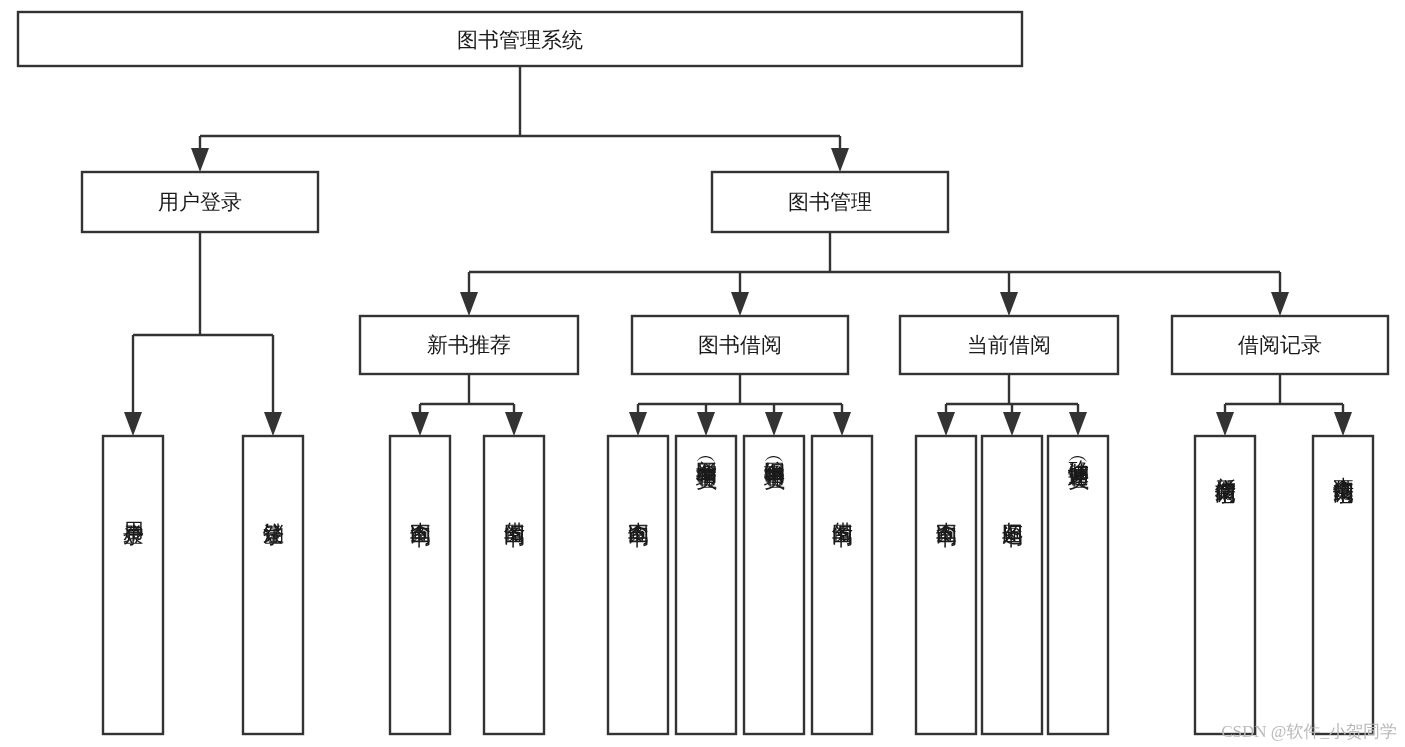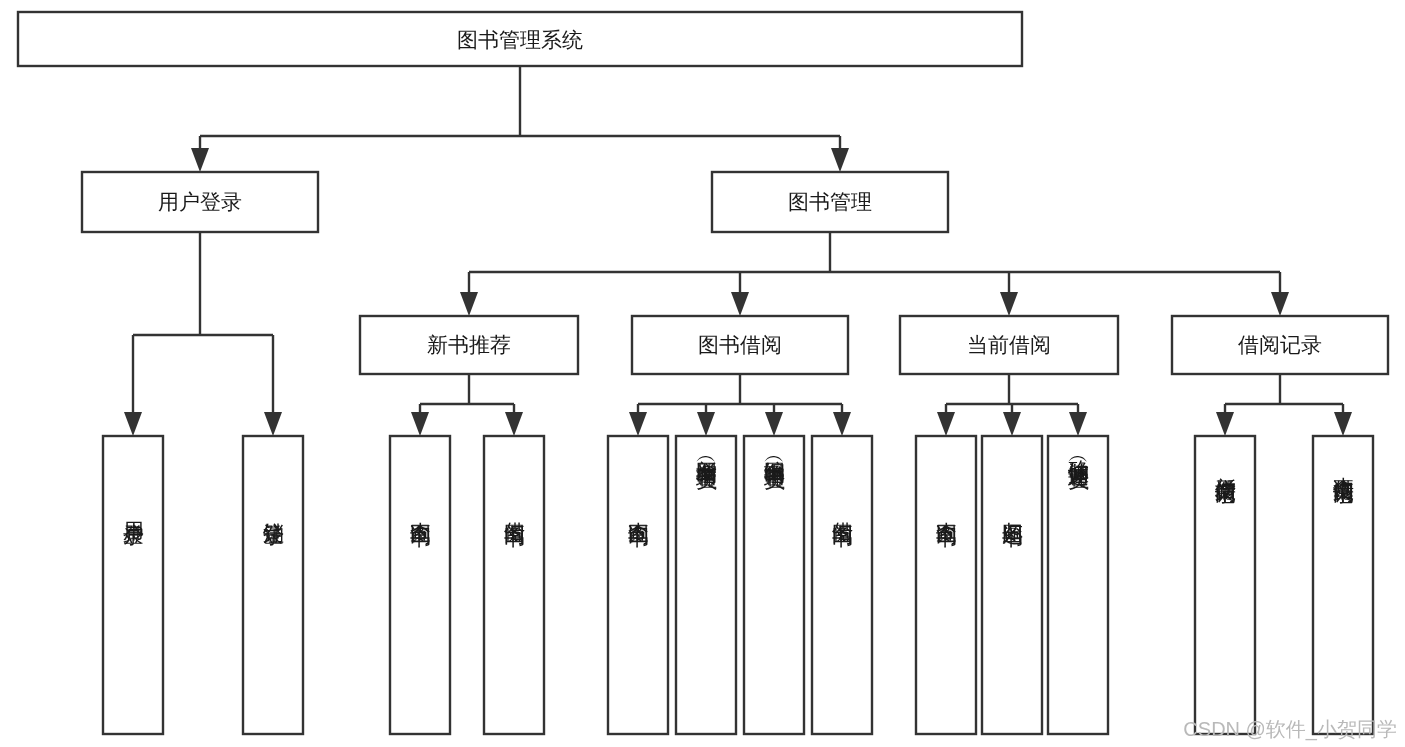--- a/index.html
+++ b/index.html
@@ -58,22 +58,22 @@
     display: flex;
     align-items: center;
     justify-content: flex-start;
     white-space: nowrap;
     pointer-events: none;
   }
   .watermark {
     position: absolute;
     right: 8px;
     bottom: 4px;
-    font-family: Liberation Sans, sans-serif;
-    font-size: 20px;
+    font-family: Liberation Serif, serif;
+    font-size: 17px;
     color: #b9b9b9;
     white-space: nowrap;
   }
 </style>
 </head>
 <body>
 
 <div id="diagram-root">
 
   <svg id="flow-svg" viewBox="0 0 1405 747">

